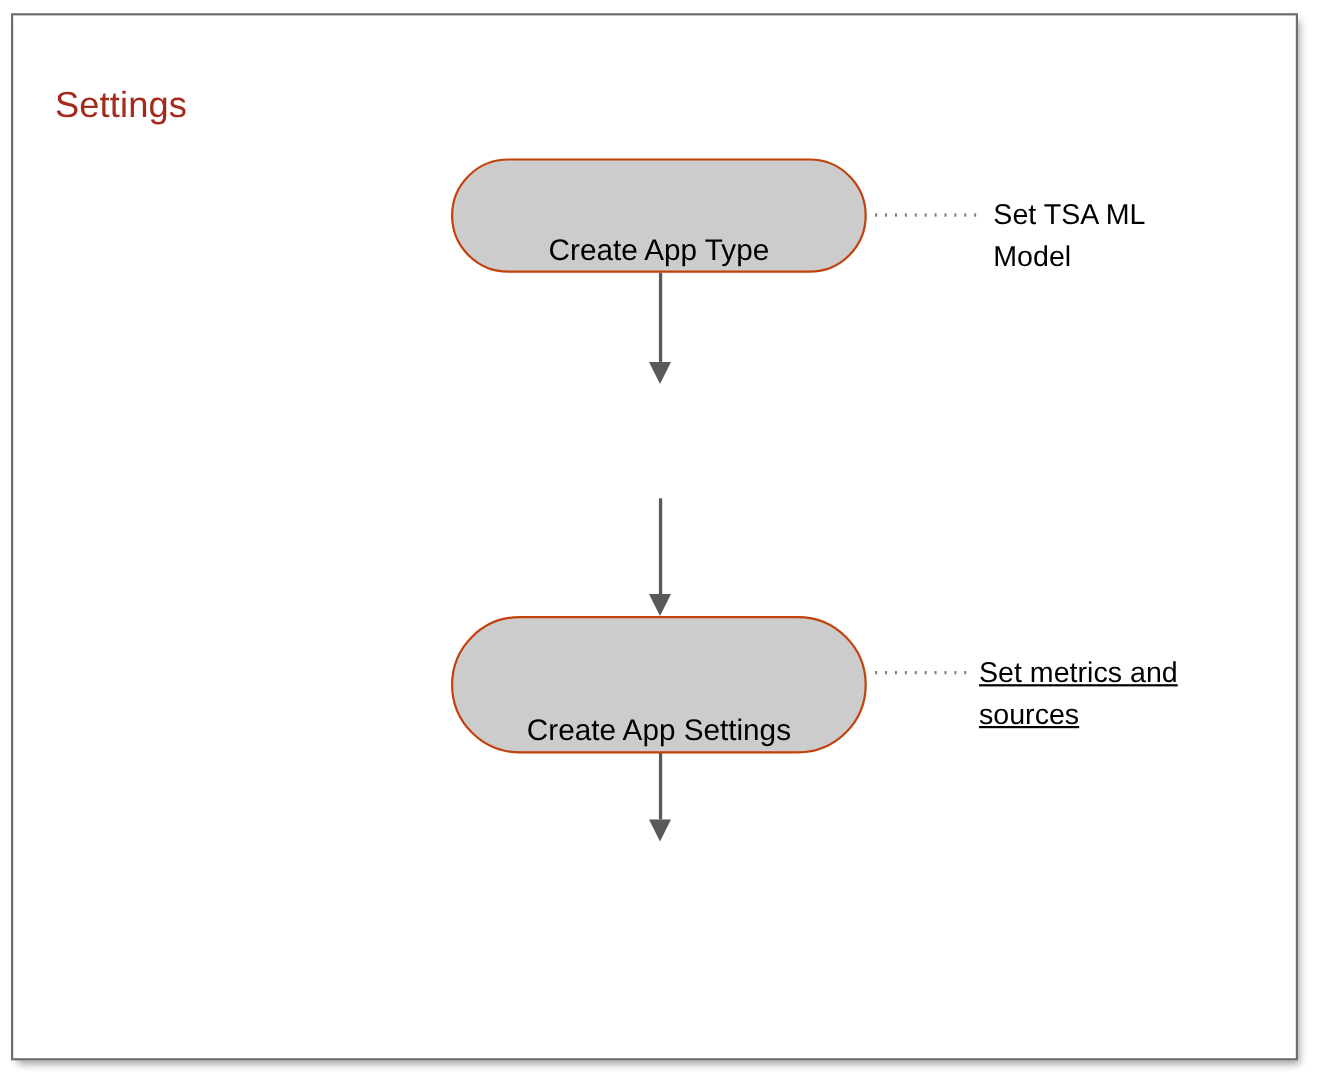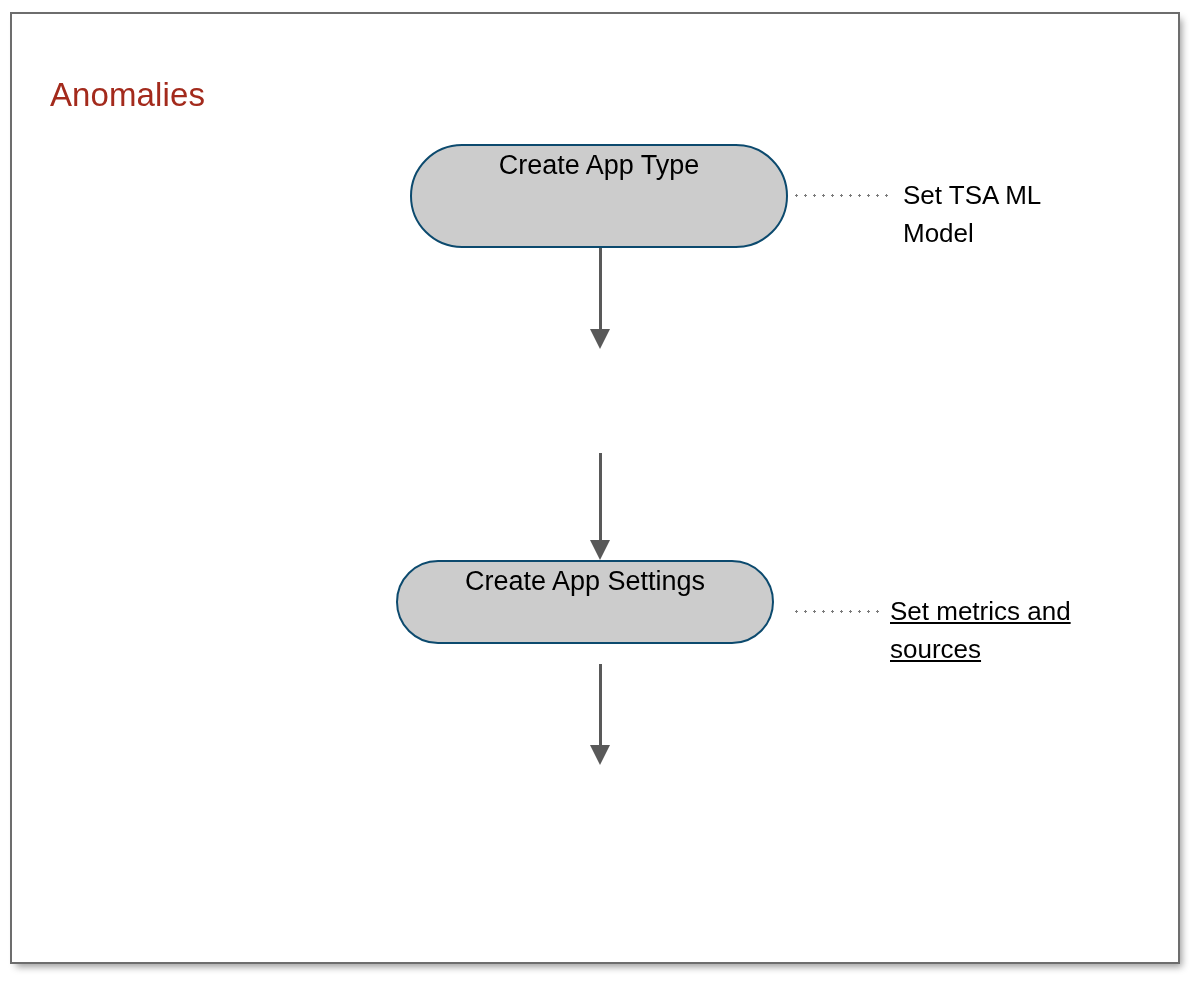--- a/index.html
+++ b/index.html
@@ -44,42 +44,42 @@
     color: #a32a1c;
     white-space: nowrap;
     letter-spacing: 0.1px;
   }
 
   
   .node {
     position: absolute;
     box-sizing: border-box;
     background: #cccccc;
-    border: 2px solid #0c4a6e;
+    border: 2px solid #c2410c;
     border-radius: 100px;
     display: flex;
-    align-items: flex-start;
+    align-items: flex-end;
     justify-content: center;
     z-index: 3;
   }
   .node-label {
     font-size: 27px;
     line-height: 38px;
     color: #000000;
     text-align: center;
     white-space: pre-line;
     padding: 0 16px;
   }
   .node-label.left-align {
     text-align: left;
   }
 
   #node-1 { left: 410px; top: 144px; width: 378px; height: 104px; }
   #node-2 { left: 412px; top: 349px; width: 378px; height: 104px; }
-  #node-3 { left: 396px; top: 560px; width: 378px; height: 84px; }
+  #node-3 { left: 410px; top: 560px; width: 378px; height: 125px; }
   #node-4 { left: 412px; top: 765px; width: 378px; height: 104px; }
 
   
   .arrow {
     position: absolute;
     z-index: 2;
   }
   .arrow-line {
     position: absolute;
     left: 50%;
@@ -132,21 +132,21 @@
   #annotation-1 { left: 903px; top: 176px; width: 270px; }
   #annotation-2 { left: 890px; top: 592px; width: 280px; text-decoration: underline; }
 </style>
 </head>
 <body>
 
 <div id="canvas">
 
   <div class="namespace-frame">
 
-    <div class="namespace-title">Anomalies</div>
+    <div class="namespace-title">Settings</div>
   </div>
 
   <div class="node" id="node-1">
     <div class="node-label">Create App Type</div>
   </div>
 
 
   <div class="node" id="node-3">
     <div class="node-label">Create App Settings</div>
   </div>

